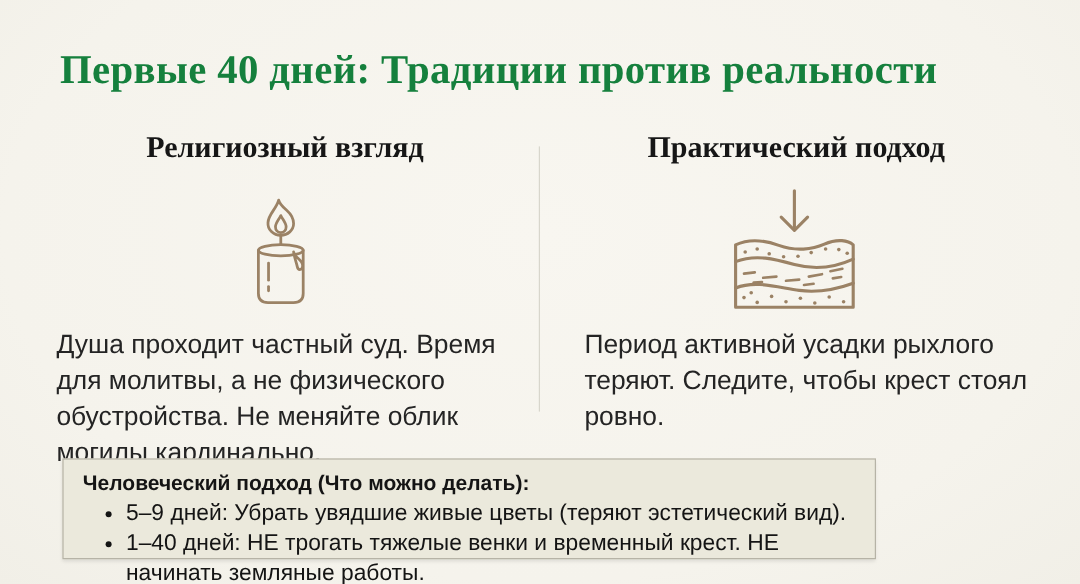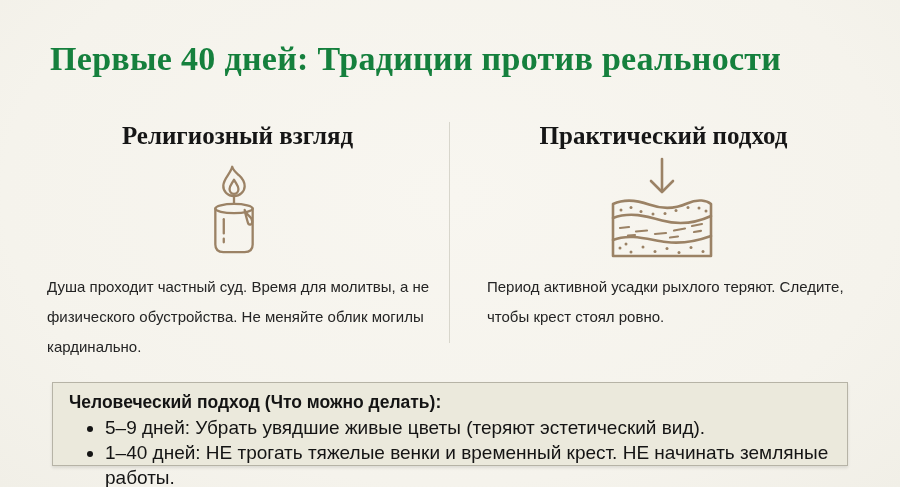--- a/index.html
+++ b/index.html
@@ -24,49 +24,48 @@
   }
   .col-heading {
     position: absolute;
     top: 110px;
     width: 375px;
     text-align: center;
     font-family: "Liberation Serif", serif;
     font-weight: 700;
     font-size: 25px;
     color: #161616;
-    margin-top: 12px;
   }
   .col-heading.left  { left: 50px; }
   .col-heading.right { left: 476px; }
   .divider {
     position: absolute;
     left: 449px; top: 122px;
     width: 1px; height: 221px;
     background: #d8d6cc;
   }
   .icon-wrap {
     position: absolute;
     top: 157px;
   }
   .icon-wrap.left  { left: 194px; }
   .icon-wrap.right { left: 606px; }
   .col-para {
     position: absolute;
     top: 272px;
-    font-size: 15px;
+    font-size: 22px;
     line-height: 30px;
     color: #242424;
   }
   .col-para.left  { left: 47px;  width: 385px; }
   .col-para.right { left: 487px; width: 395px; }
   .advice-box {
     position: absolute;
     left: 52px; top: 382px;
-    width: 796px; height: 84px;
+    width: 678px; height: 84px;
     background: #ebe9dc;
     border: 1px solid #b6b3a6;
     box-shadow: 0 2px 3px rgba(0,0,0,0.10);
     padding: 7px 16px 0 16px;
   }
   .advice-heading {
     font-size: 17.5px;
     font-weight: 700;
     line-height: 25px;
     color: #141414;

